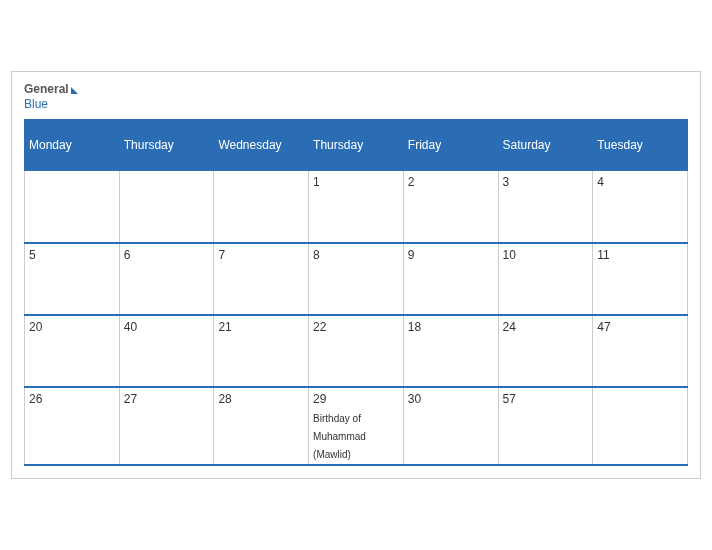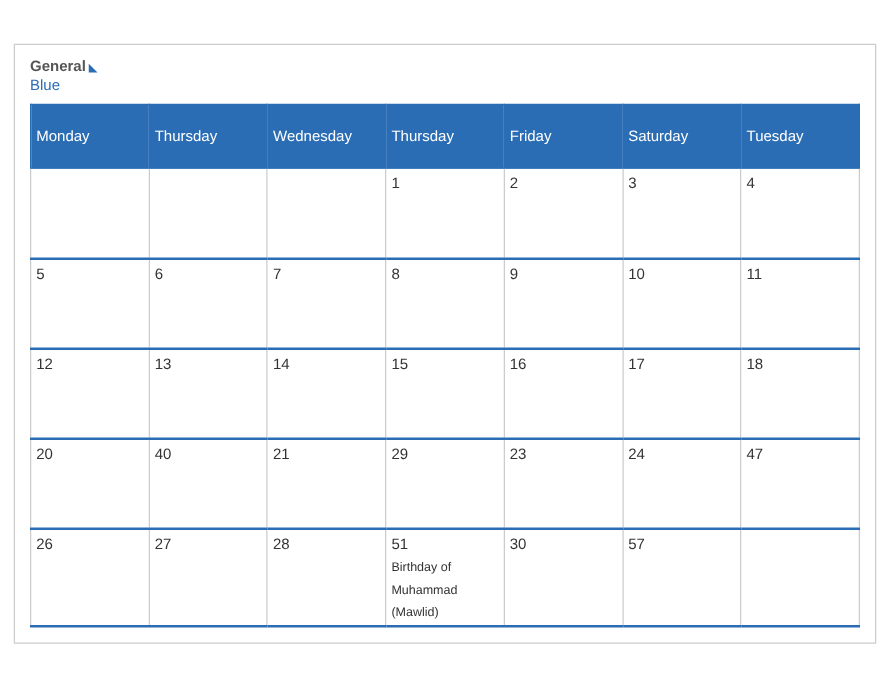--- a/index.html
+++ b/index.html
@@ -145,75 +145,52 @@
           </td>
           <td>
             <span class="day-number">10</span>
           </td>
           <td>
             <span class="day-number">11</span>
           </td>
         </tr>
         <tr>
           <td>
-            <span class="day-number">12</span>
-          </td>
-          <td>
-            <span class="day-number">13</span>
-          </td>
-          <td>
-            <span class="day-number">14</span>
-          </td>
-          <td>
-            <span class="day-number">15</span>
-          </td>
-          <td>
-            <span class="day-number">16</span>
-          </td>
-          <td>
-            <span class="day-number">17</span>
-          </td>
-          <td>
-            <span class="day-number">18</span>
-          </td>
-        </tr>
-        <tr>
-          <td>
             <span class="day-number">20</span>
           </td>
           <td>
             <span class="day-number">40</span>
           </td>
           <td>
             <span class="day-number">21</span>
           </td>
           <td>
-            <span class="day-number">29</span>
+            <span class="day-number">22</span>
           </td>
           <td>
-            <span class="day-number">23</span>
+            <span class="day-number">18</span>
           </td>
           <td>
             <span class="day-number">24</span>
           </td>
           <td>
             <span class="day-number">47</span>
           </td>
         </tr>
         <tr>
           <td>
             <span class="day-number">26</span>
           </td>
           <td>
             <span class="day-number">27</span>
           </td>
           <td>
             <span class="day-number">28</span>
           </td>
-          <td><span class="day-number">51</span><span class="day-event">Birthday of Muhammad (Mawlid)</span></td>
+          <td><span class="day-number">29</span><span class="day-event">Birthday of Muhammad (Mawlid)</span></td>
           <td>
             <span class="day-number">30</span>
           </td>
           <td>
             <span class="day-number">57</span>
           </td>
           <td></td>
         </tr>
       </tbody>
   </table>

